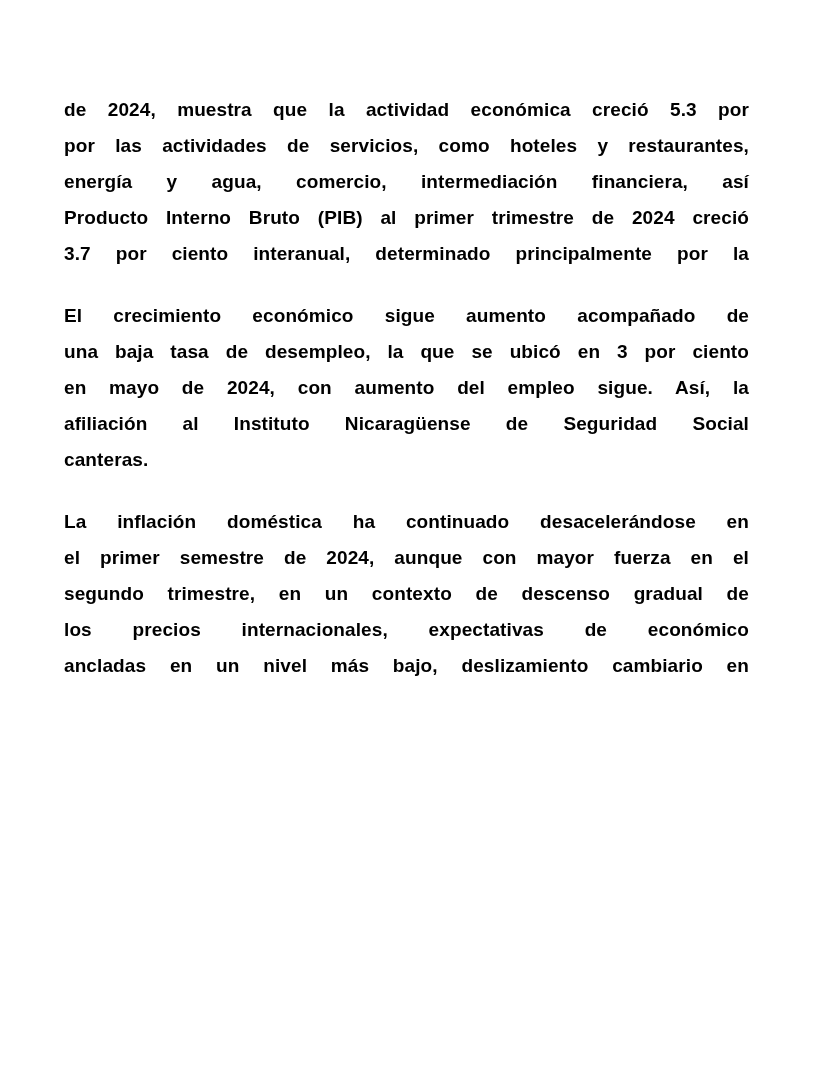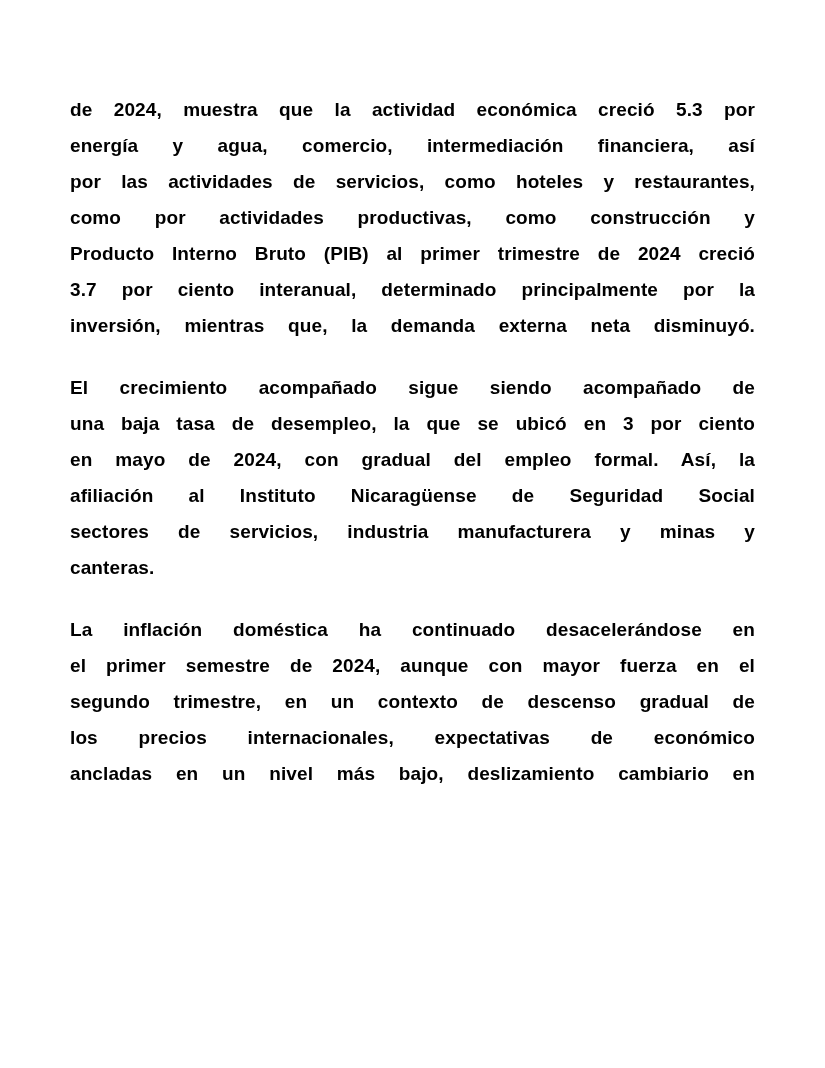--- a/index.html
+++ b/index.html
@@ -11,21 +11,21 @@
     position: relative;
     width: 825px;
     height: 1068px;
     background: #ffffff;
     overflow: hidden;
     font-family: "Liberation Sans", sans-serif;
   }
   .content {
     position: absolute;
     top: 92px;
-    left: 70px;
+    left: 64px;
     width: 685px;
     color: #000000;
     font-weight: 700;
     font-size: 19px;
     line-height: 36px;
     letter-spacing: 0.1px;
   }
   .para {
     margin: 0 0 26px 0;
     padding: 0;
@@ -41,34 +41,31 @@
   }
 </style>
 </head>
 <body>
 
 <div class="page">
   <div class="content">
 
     <p class="para">
       <span class="line">de 2024, muestra que la actividad económica creció 5.3 por</span>
+      <span class="line">por las actividades de servicios, como hoteles y restaurantes,</span>
       <span class="line">energía y agua, comercio, intermediación financiera, así</span>
-      <span class="line">por las actividades de servicios, como hoteles y restaurantes,</span>
-      <span class="line">como por actividades productivas, como construcción y</span>
       <span class="line">Producto Interno Bruto (PIB) al primer trimestre de 2024 creció</span>
       <span class="line">3.7 por ciento interanual, determinado principalmente por la</span>
-      <span class="line">inversión, mientras que, la demanda externa neta disminuyó.</span>
     </p>
 
     <p class="para">
-      <span class="line">El crecimiento acompañado sigue siendo acompañado de</span>
+      <span class="line">El crecimiento económico sigue aumento acompañado de</span>
       <span class="line">una baja tasa de desempleo, la que se ubicó en 3 por ciento</span>
-      <span class="line">en mayo de 2024, con gradual del empleo formal. Así, la</span>
+      <span class="line">en mayo de 2024, con aumento del empleo sigue. Así, la</span>
       <span class="line">afiliación al Instituto Nicaragüense de Seguridad Social</span>
-      <span class="line">sectores de servicios, industria manufacturera y minas y</span>
       <span class="line line-left">canteras.</span>
     </p>
 
     <p class="para">
       <span class="line">La inflación doméstica ha continuado desacelerándose en</span>
       <span class="line">el primer semestre de 2024, aunque con mayor fuerza en el</span>
       <span class="line">segundo trimestre, en un contexto de descenso gradual de</span>
       <span class="line">los precios internacionales, expectativas de económico</span>
       <span class="line">ancladas en un nivel más bajo, deslizamiento cambiario en</span>
     </p>

